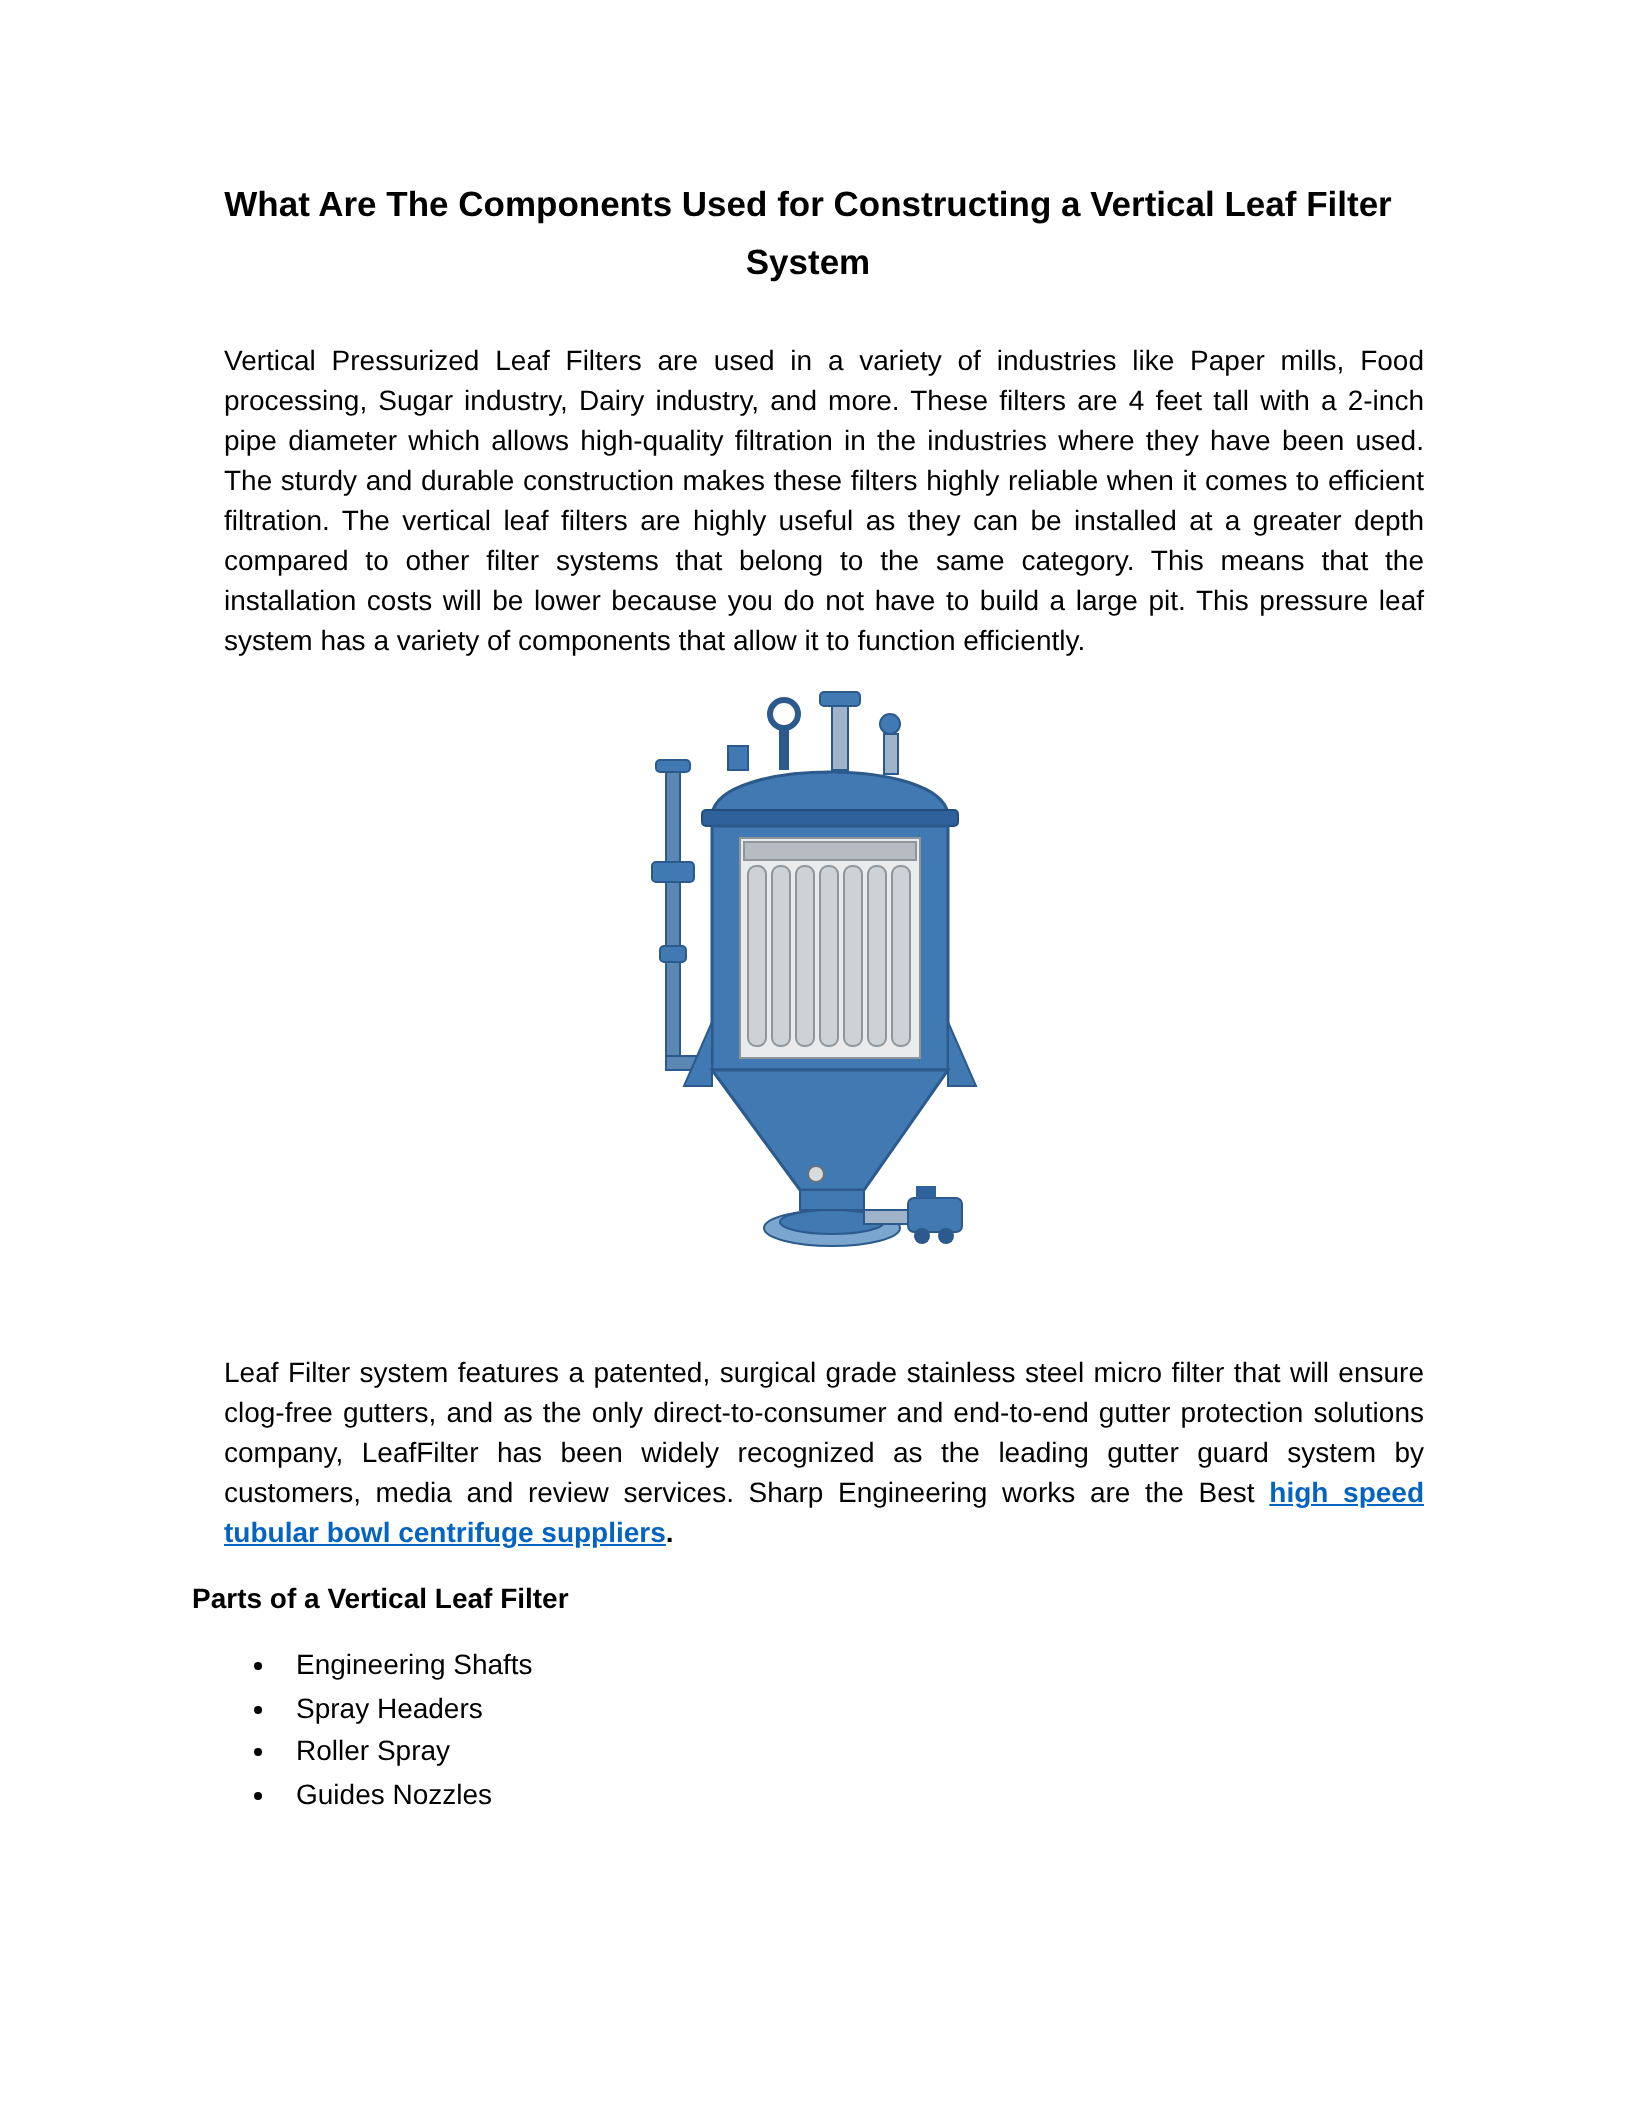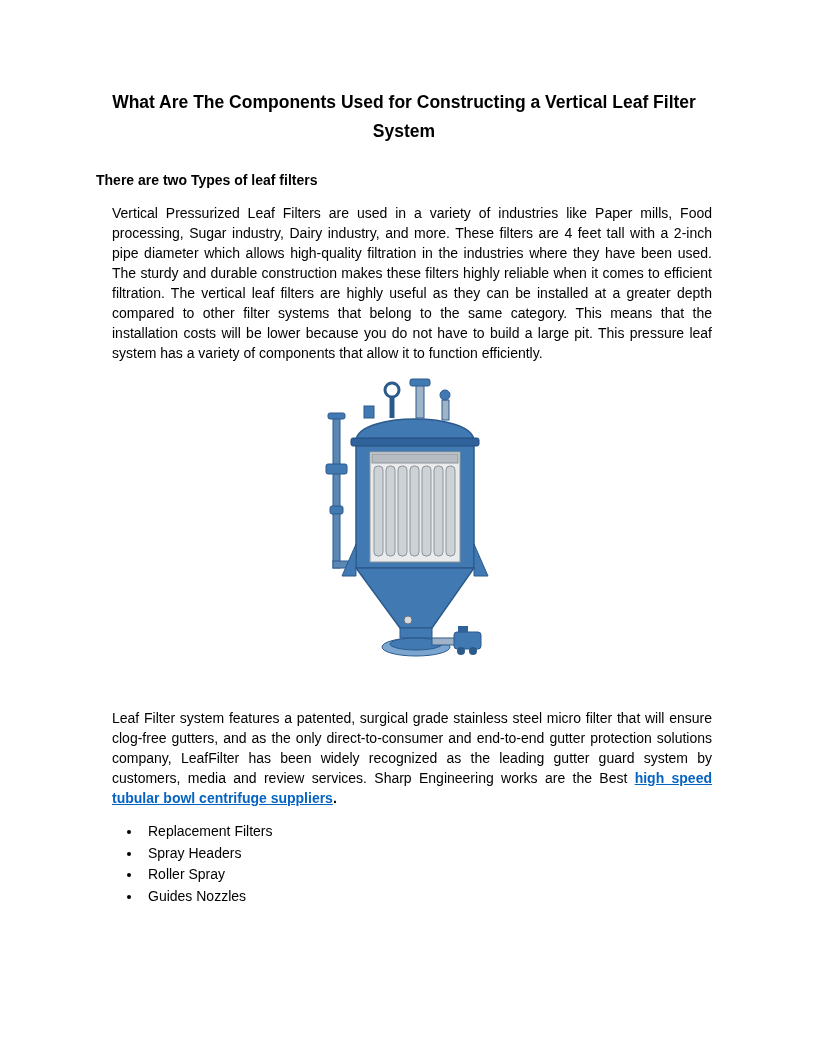--- a/index.html
+++ b/index.html
@@ -56,21 +56,20 @@
   }
   ul.bullets li { padding-left: 6px; margin: 0; }
 </style>
 </head>
 <body>
 
 <div class="page">
 
   <h1 class="title">What Are The Components Used for Constructing a Vertical Leaf Filter System</h1>
 
-  <h2 class="heading">There are two Types of leaf filters</h2>
 
 
   <p class="justify">Vertical Pressurized Leaf Filters are used in a variety of industries like Paper mills, Food processing, Sugar industry, Dairy industry, and more. These filters are 4 feet tall with a 2-inch pipe diameter which allows high-quality filtration in the industries where they have been used. The sturdy and durable construction makes these filters highly reliable when it comes to efficient filtration.  The vertical leaf filters are highly useful as they can be installed at a greater depth compared to other filter systems that belong to the same category.  This means that the installation costs will be lower because you do not have to build a large pit. This pressure leaf system has a variety of components that allow it to function efficiently.</p>
 
   <figure class="figure">
     <svg width="200" height="310" viewBox="0 0 200 310" role="img">
 
       <rect x="29" y="42" width="7" height="150" fill="#5b87b5" stroke="#2c5a8c" stroke-width="1"></rect>
       <rect x="24" y="37" width="17" height="6" rx="2" fill="#4179b3" stroke="#2c5a8c"></rect>
       <rect x="22" y="88" width="21" height="10" rx="2" fill="#4179b3" stroke="#2c5a8c"></rect>
@@ -115,21 +114,22 @@
       <rect x="128" y="262" width="24" height="7" fill="#9fb4c8" stroke="#2c5a8c"></rect>
       <rect x="150" y="256" width="27" height="17" rx="3" fill="#4179b3" stroke="#2c5a8c"></rect>
       <rect x="154" y="250" width="10" height="6" fill="#2f619b"></rect>
       <circle cx="157" cy="275" r="4" fill="#2c5a8c"></circle>
       <circle cx="169" cy="275" r="4" fill="#2c5a8c"></circle>
     </svg>
   </figure>
 
   <p class="justify"><span>Leaf Filter system features a patented, surgical grade stainless steel micro filter that will ensure clog-free gutters, and as the only direct-to-consumer and end-to-end gutter protection solutions company, LeafFilter has been widely recognized as the leading gutter guard system by customers, media and review services. Sharp Engineering works are the Best </span><a href="#" class="link">high speed tubular bowl centrifuge suppliers</a><span class="after-link">.</span></p>
 
+  <h2 class="heading">Parts of a Vertical Leaf Filter</h2>
 
   <ul class="bullets">
-    <li>Replacement Filters</li>
+    <li>Engineering Shafts</li>
     <li>Spray Headers</li>
     <li>Roller Spray</li>
     <li>Guides Nozzles</li>
   </ul>
 
 </div>
 
 </body></html>

